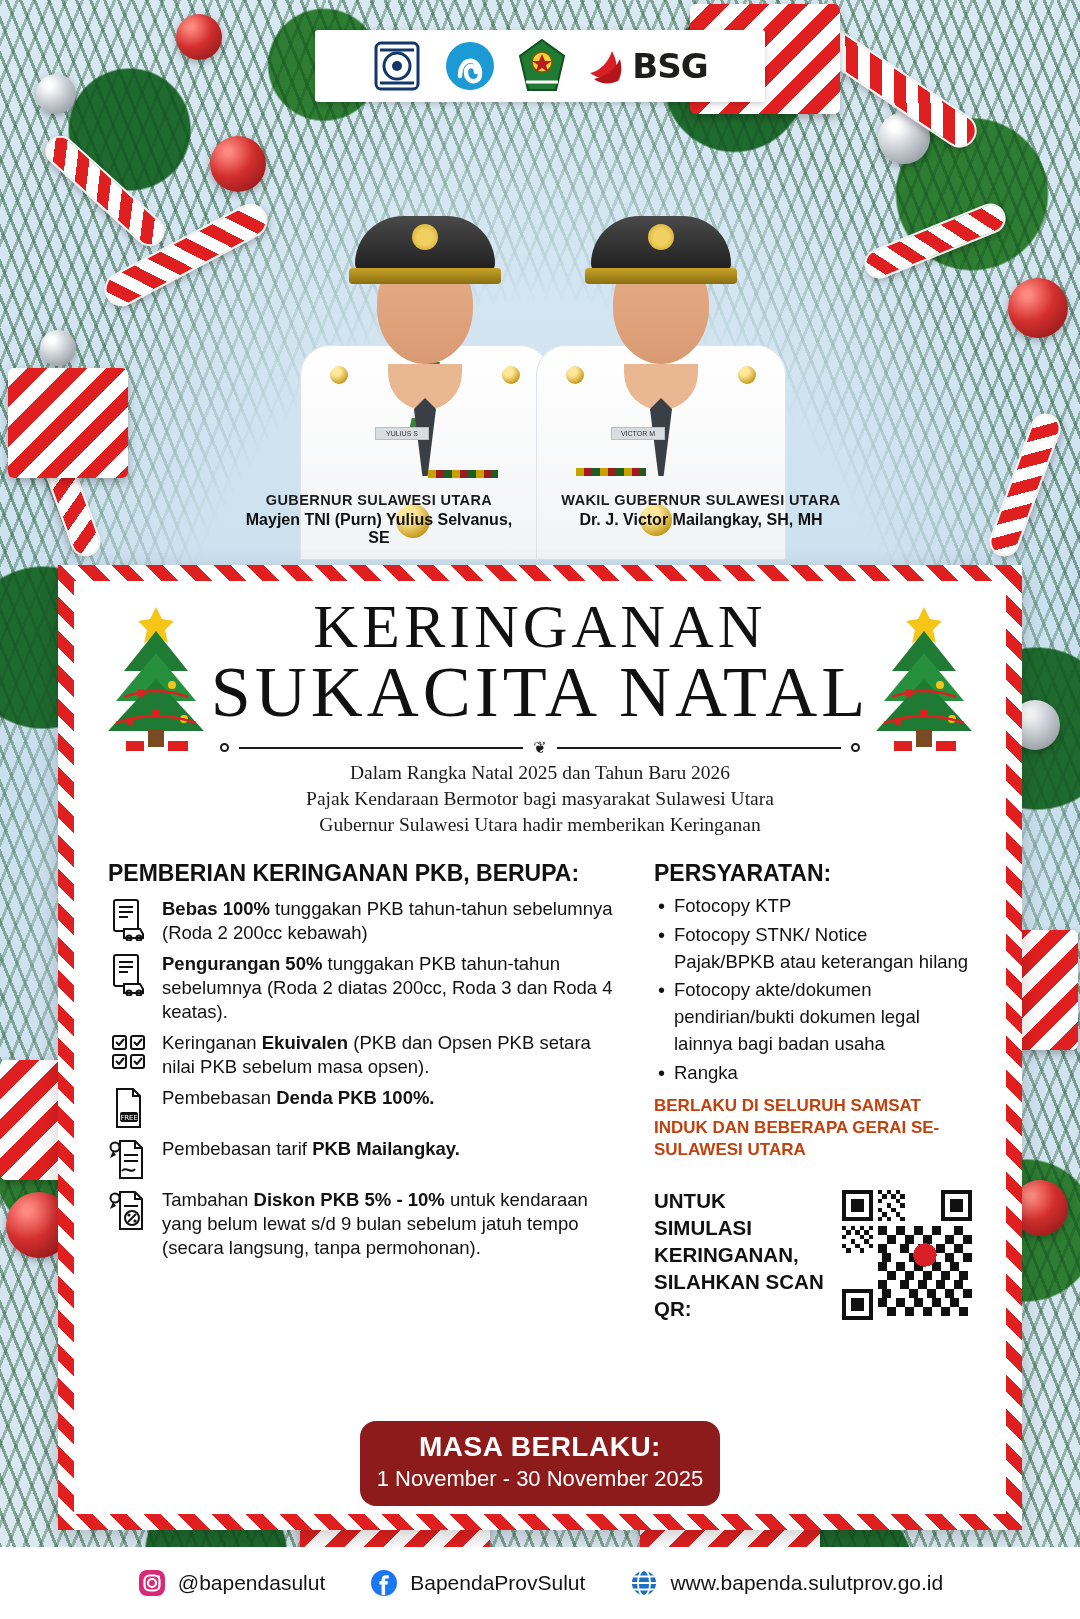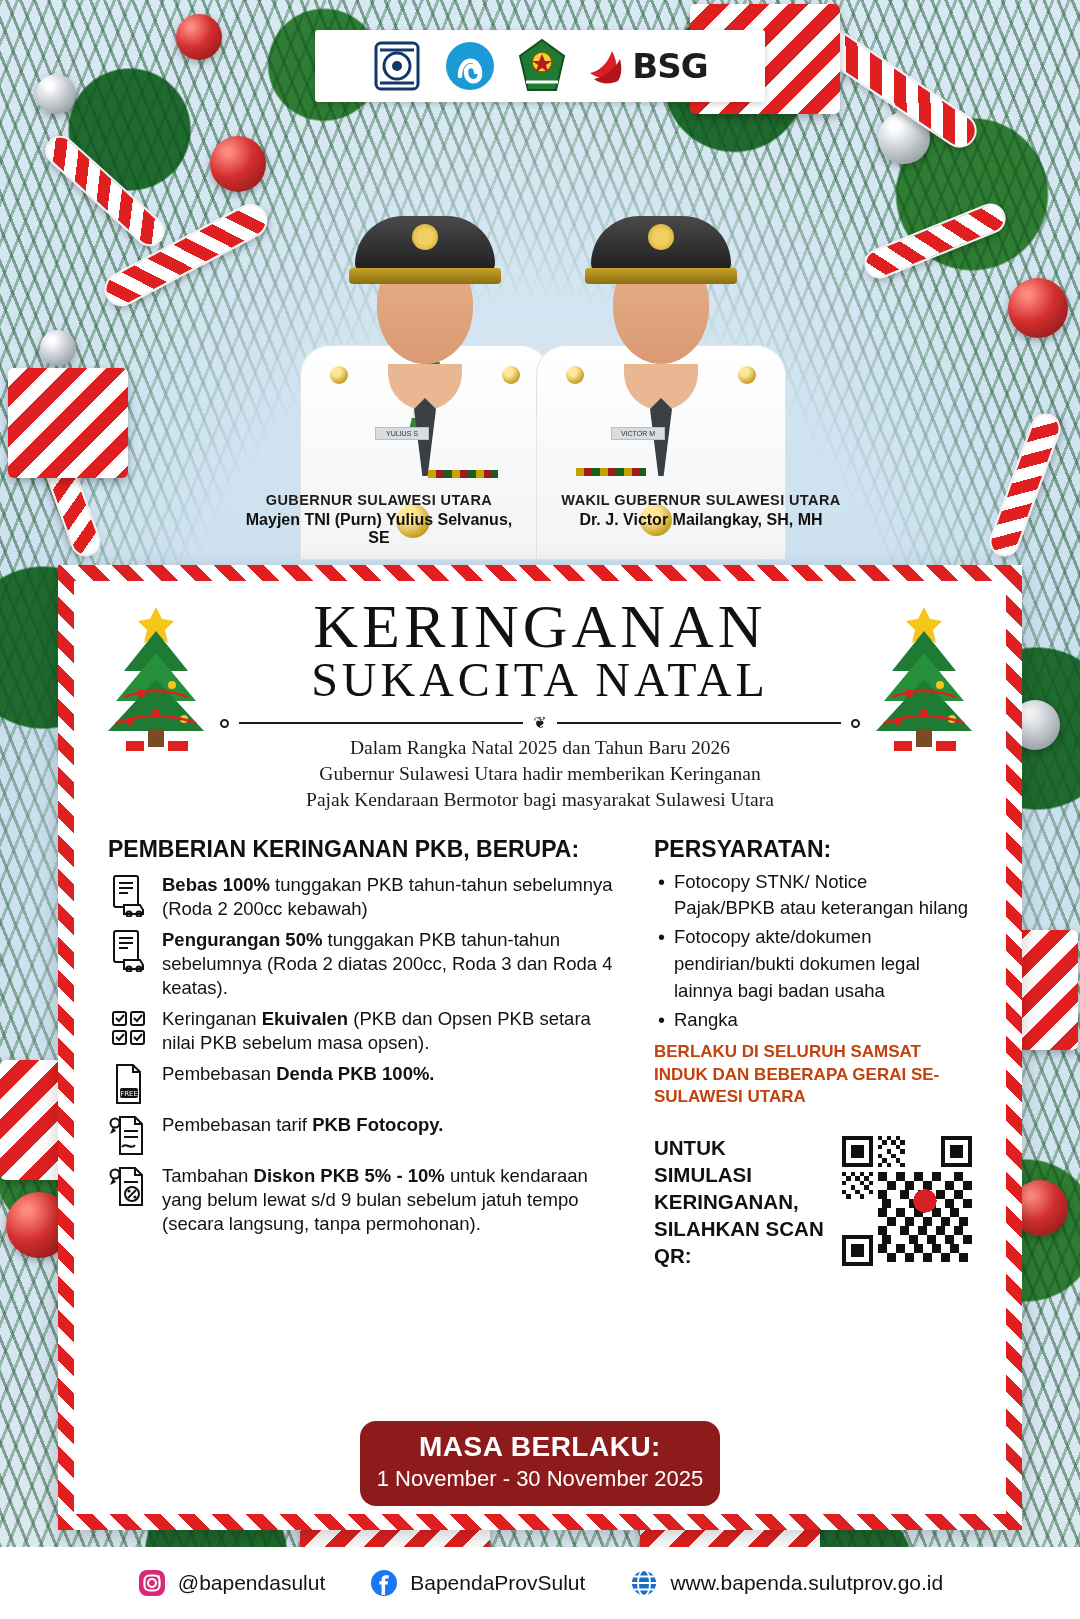--- a/index.html
+++ b/index.html
@@ -144,21 +144,21 @@
   .tree { position: absolute; width: 120px; height: 150px; }
   .tree.left { left: 22px; top: 20px; }
   .tree.right { right: 22px; top: 20px; }
 
   .title-wrap { text-align: center; padding-top: 6px; }
   h1.t1, h1.t2 {
     font-family: "Liberation Serif", serif; font-weight: 400; color: #111;
     letter-spacing: 4px;
   }
   h1.t1 { font-size: 62px; line-height: 1.02; }
-  h1.t2 { font-size: 48px; line-height: 1.02; margin-top: -2px; }
+  h1.t2 { font-size: 72px; line-height: 1.02; margin-top: -2px; }
 
   .divider {
     display: flex; align-items: center; justify-content: center; gap: 10px;
     margin: 10px auto 4px; width: 640px; color: #1b1b1b;
   }
   .divider .line { flex: 1; height: 2px; background: #1b1b1b; }
   .divider .dot { width: 9px; height: 9px; border-radius: 50%; border: 2px solid #1b1b1b; }
   .divider .orn { font-size: 16px; line-height: 1; }
 
   .sub {
@@ -366,22 +366,22 @@
     <div class="divider">
       <span class="dot"></span>
       <span class="line"></span>
       <span class="orn">❦</span>
       <span class="line"></span>
       <span class="dot"></span>
     </div>
 
     <div class="sub">
       <div>Dalam Rangka Natal 2025 dan Tahun Baru 2026</div>
+      <div>Pajak Kendaraan Bermotor bagi masyarakat Sulawesi Utara</div>
       <div>Gubernur Sulawesi Utara hadir memberikan Keringanan</div>
-      <div>Pajak Kendaraan Bermotor bagi masyarakat Sulawesi Utara</div>
     </div>
 
     <div class="cols">
 
       <div class="col-left">
         <div class="h-sec">PEMBERIAN KERINGANAN PKB, BERUPA:</div>
 
         <div class="benefit">
           <span class="ico">
             <svg viewBox="0 0 40 44">
@@ -440,21 +440,21 @@
           <span class="ico">
             <svg viewBox="0 0 40 44">
                 <path d="M12 4h15l7 7v30H12z" fill="none" stroke="#111" stroke-width="2"></path>
                 <path d="M27 4v7h7" stroke="#111" stroke-width="2" fill="none"></path>
                 <path d="M16 18h14M16 24h14" stroke="#111" stroke-width="2"></path>
                 <path d="M14 34c4-6 9 4 13-2" stroke="#111" stroke-width="2" fill="none"></path>
                 <circle cx="7" cy="10" r="4.5" fill="none" stroke="#111" stroke-width="2"></circle>
                 <path d="M5 14l-3 7 6-3z" fill="#111"></path>
               </svg>
           </span>
-          <span class="txt">Pembebasan tarif <b>PKB Fotocopy.</b></span>
+          <span class="txt">Pembebasan tarif <b>PKB Mailangkay.</b></span>
         </div>
 
         <div class="benefit">
           <span class="ico">
             <svg viewBox="0 0 40 44">
                 <path d="M12 4h15l7 7v30H12z" fill="none" stroke="#111" stroke-width="2"></path>
                 <path d="M27 4v7h7" stroke="#111" stroke-width="2" fill="none"></path>
                 <path d="M16 18h14" stroke="#111" stroke-width="2"></path>
                 <circle cx="24" cy="30" r="7" fill="none" stroke="#111" stroke-width="2"></circle>
                 <path d="M20 34l8-8" stroke="#111" stroke-width="2"></path>
@@ -464,20 +464,21 @@
                 <path d="M5 14l-3 7 6-3z" fill="#111"></path>
               </svg>
           </span>
           <span class="txt">Tambahan <b>Diskon PKB 5% - 10%</b> untuk kendaraan yang belum lewat s/d 9 bulan sebelum jatuh tempo (secara langsung, tanpa permohonan).</span>
         </div>
       </div>
 
       <div class="col-right">
         <div class="h-sec">PERSYARATAN:</div>
         <ul class="req-list">
+          <li>Fotocopy KTP</li>
           <li>Fotocopy STNK/ Notice Pajak/BPKB atau keterangan hilang</li>
           <li>Fotocopy akte/dokumen pendirian/bukti dokumen legal lainnya bagi badan usaha</li>
           <li>Rangka</li>
         </ul>
 
         <div class="notice">BERLAKU DI SELURUH SAMSAT INDUK DAN BEBERAPA GERAI SE-SULAWESI UTARA</div>
 
         <div class="qr-row">
           <div class="qr-label">UNTUK SIMULASI KERINGANAN, SILAHKAN SCAN QR:</div>
           <div class="qr">

